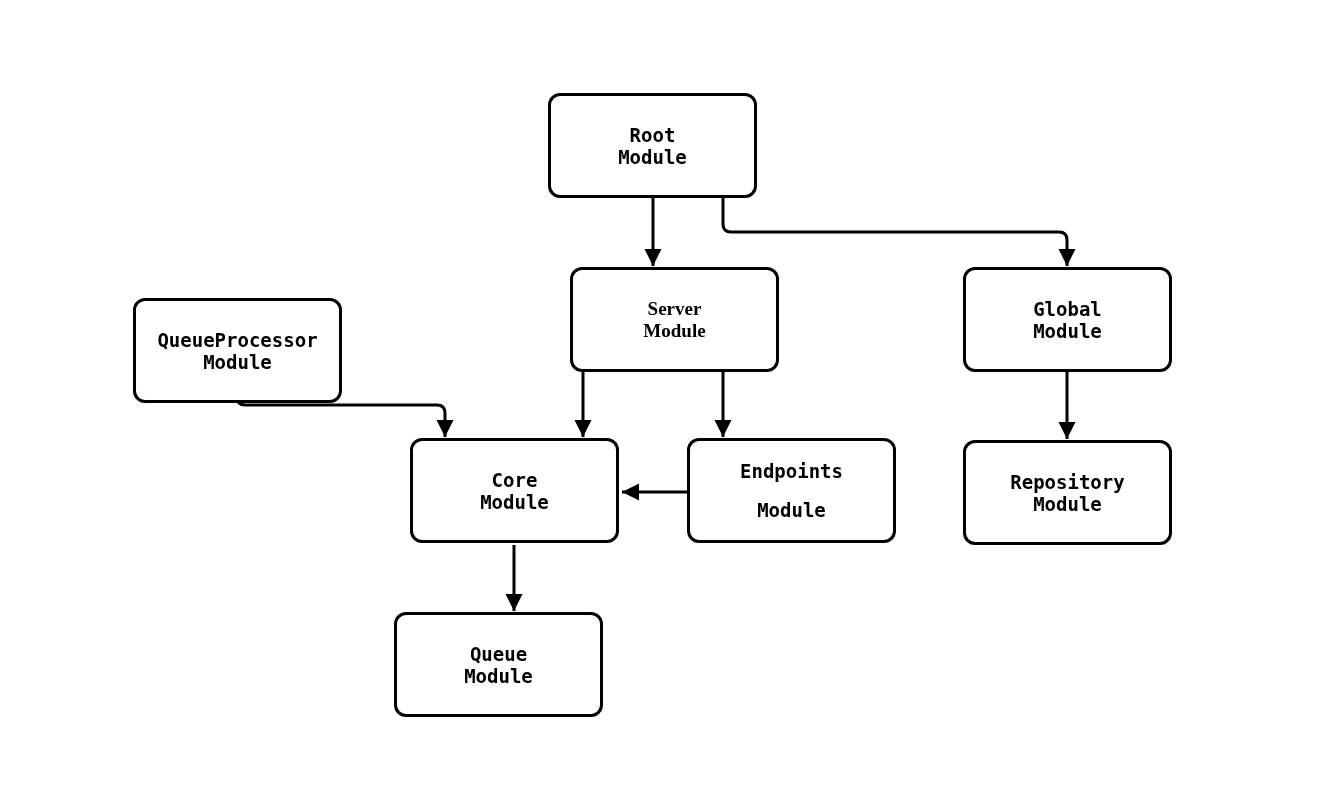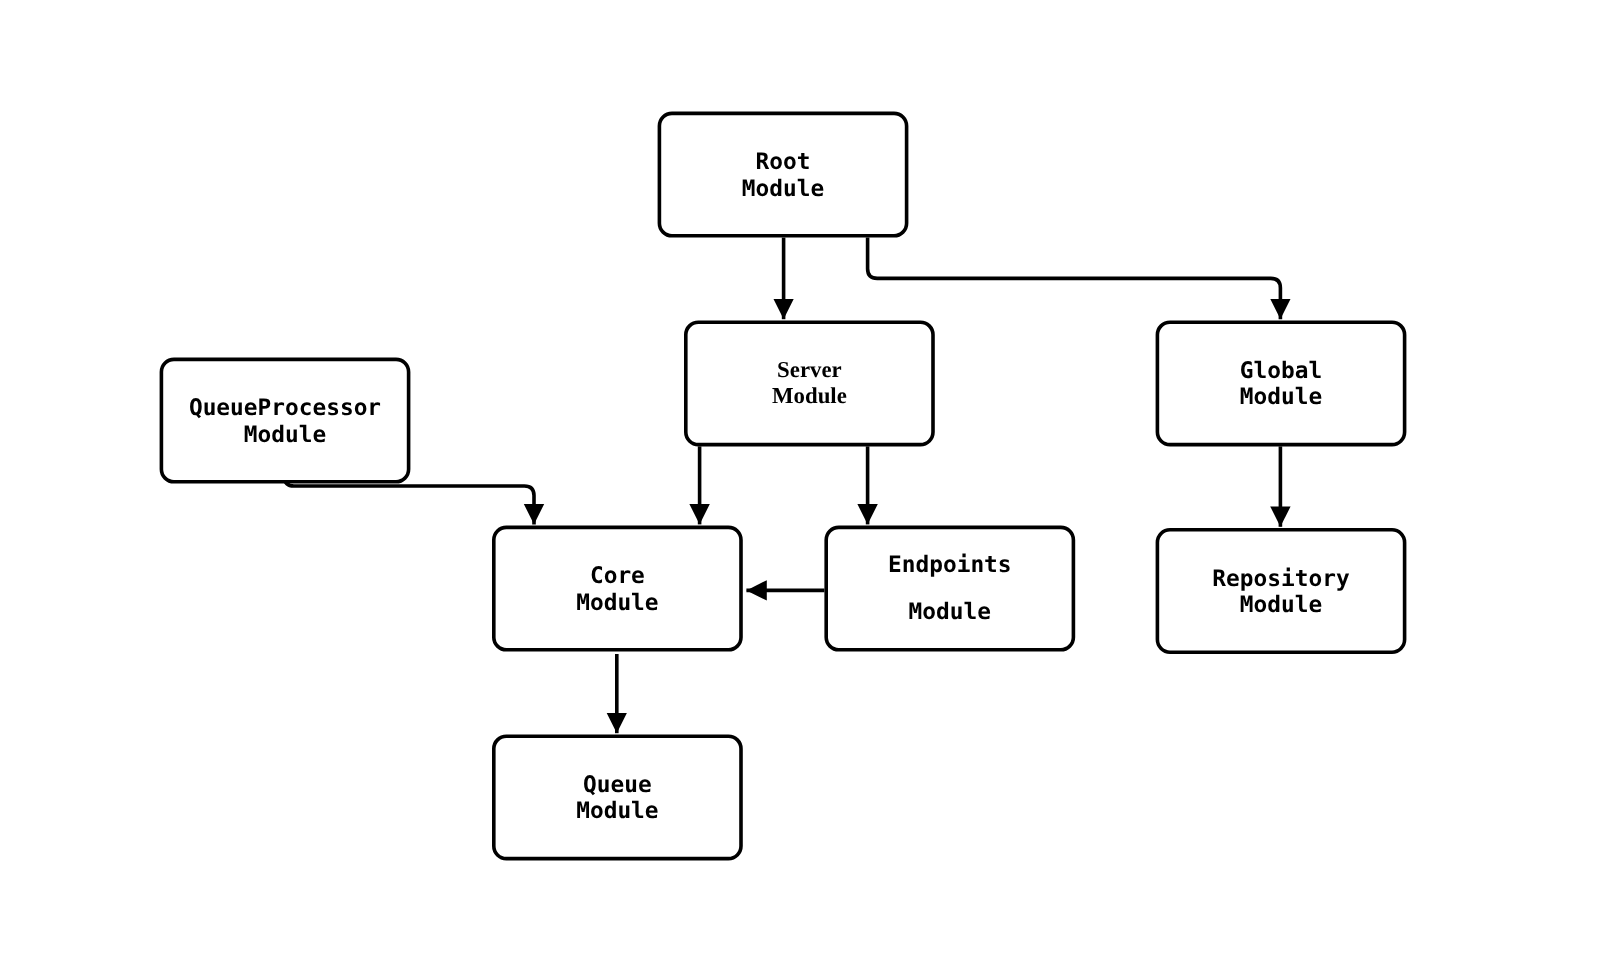--- a/index.html
+++ b/index.html
@@ -46,21 +46,21 @@
     color: #000000;
   }
   .node span { display: block; }
   .node-root          { left: 548px;  top: 93px;  }
   .node-queueprocessor{ left: 133px;  top: 267px; margin-top: 31px; }
   .node-server        { left: 570px;  top: 267px; font-family: Liberation Serif, serif; }
   .node-global        { left: 963px;  top: 267px; }
   .node-core          { left: 410px;  top: 438px; }
   .node-endpoints     { left: 687px;  top: 438px; gap: 17px; }
   .node-repository    { left: 963px;  top: 440px; }
-  .node-queue         { left: 410px;  top: 612px; }
+  .node-queue         { left: 394px;  top: 612px; }
 </style>
 </head>
 <body>
 
 <div class="canvas">
 
   <svg class="edges-layer" viewBox="0 0 1337 809" xmlns="http://www.w3.org/2000/svg">
     <defs>
       <marker id="arrowhead" viewBox="0 0 10 10" refX="10" refY="5" markerUnits="userSpaceOnUse" markerWidth="17" markerHeight="26" orient="auto">
         <path d="M0,0 L10,5 L0,10 Z" fill="#000000"></path>

